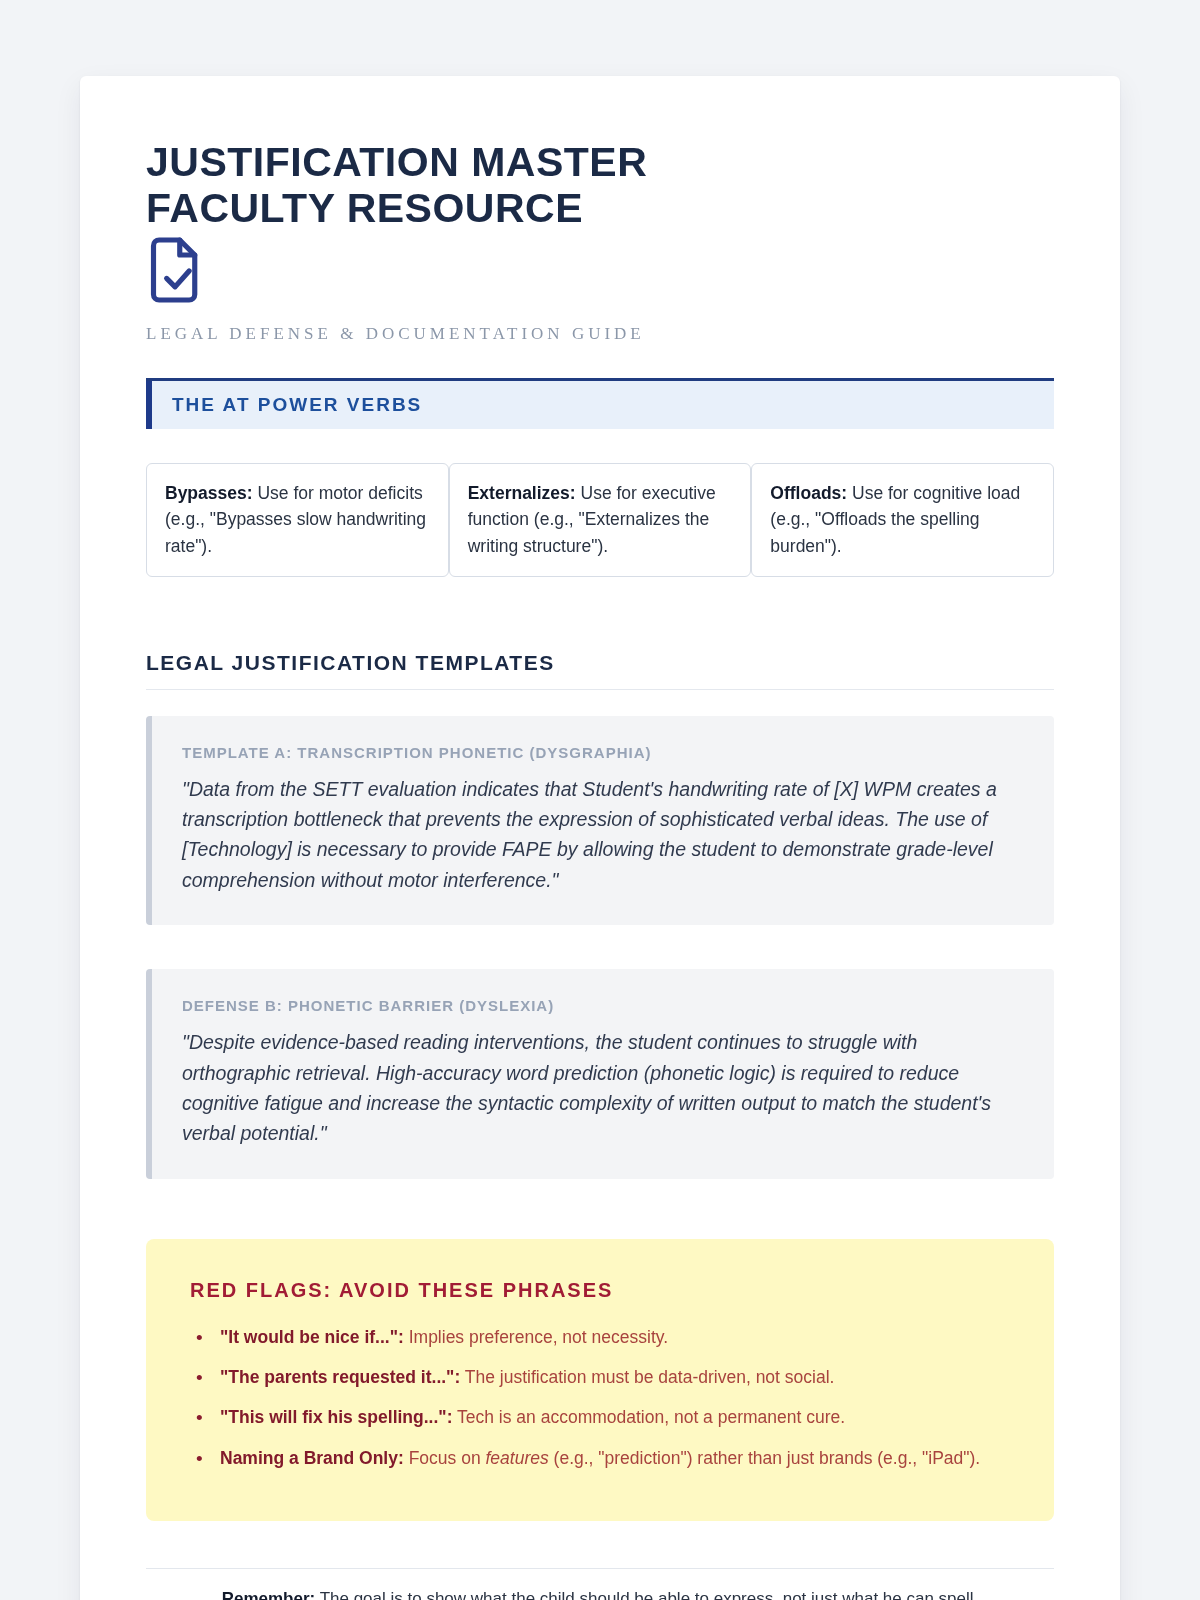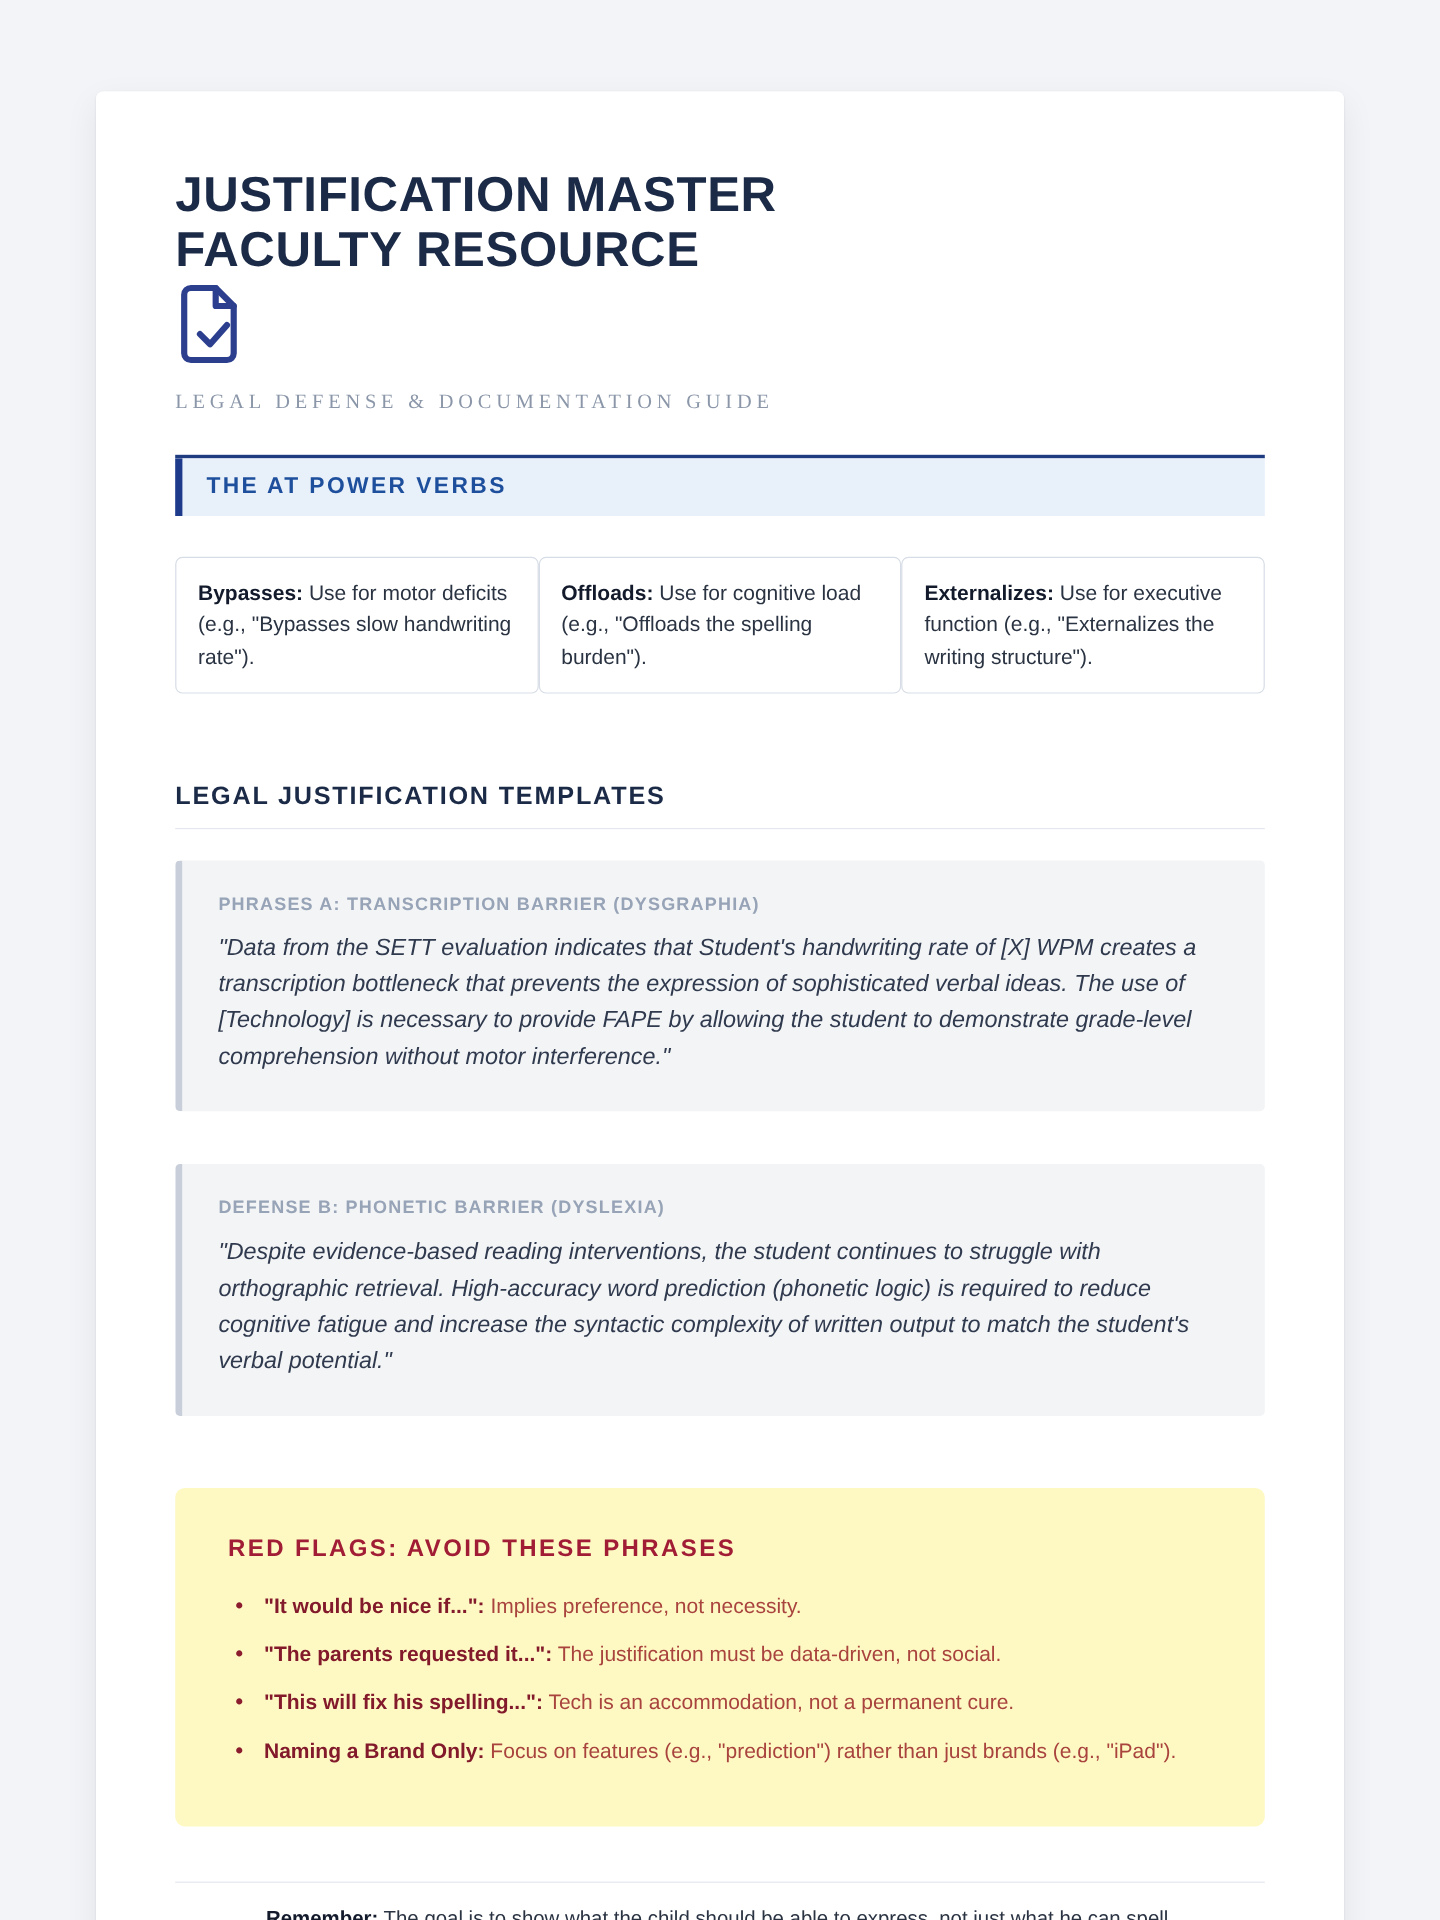--- a/index.html
+++ b/index.html
@@ -125,21 +125,21 @@
     max-width: 790px;
   }
   .red-list li::before {
     content: "\2022";
     position: absolute;
     left: 2px; top: 0;
     color: #8a1c2e;
     font-size: 19px;
   }
   .red-list b { color: #821a2b; }
-  .red-list .it { }
+  .red-list .it { font-style: italic; }
   
   .footer {
     position: absolute;
     left: 66px; right: 66px;
     top: 1492px;
     border-top: 1px solid #e3e7ed;
     padding-top: 20px;
     text-align: center;
     font-size: 17px;
     color: #2a3342;
@@ -169,31 +169,31 @@
 
   <div class="top-rule"></div>
 
   <div class="section-bar">THE AT POWER VERBS</div>
 
   <div class="cards">
     <div class="card">
       <b>Bypasses:</b><span> Use for motor deficits (e.g., "Bypasses slow handwriting rate").</span>
     </div>
     <div class="card">
+      <b>Externalizes:</b><span> Use for executive function (e.g., "Externalizes the writing structure").</span>
+    </div>
+    <div class="card">
       <b>Offloads:</b><span> Use for cognitive load (e.g., "Offloads the spelling burden").</span>
     </div>
-    <div class="card">
-      <b>Externalizes:</b><span> Use for executive function (e.g., "Externalizes the writing structure").</span>
-    </div>
   </div>
 
   <div class="section-heading">LEGAL JUSTIFICATION TEMPLATES</div>
 
   <div class="template-box">
-    <div class="template-label">PHRASES A: TRANSCRIPTION BARRIER (DYSGRAPHIA)</div>
+    <div class="template-label">TEMPLATE A: TRANSCRIPTION PHONETIC (DYSGRAPHIA)</div>
     <div class="template-quote">"Data from the SETT evaluation indicates that Student's handwriting rate of [X] WPM creates a transcription bottleneck that prevents the expression of sophisticated verbal ideas. The use of [Technology] is necessary to provide FAPE by allowing the student to demonstrate grade-level comprehension without motor interference."</div>
   </div>
 
   <div class="template-box">
     <div class="template-label">DEFENSE B: PHONETIC BARRIER (DYSLEXIA)</div>
     <div class="template-quote">"Despite evidence-based reading interventions, the student continues to struggle with orthographic retrieval. High-accuracy word prediction (phonetic logic) is required to reduce cognitive fatigue and increase the syntactic complexity of written output to match the student's verbal potential."</div>
   </div>
 
   <div class="red-box">
     <div class="red-heading">RED FLAGS: AVOID THESE PHRASES</div>

